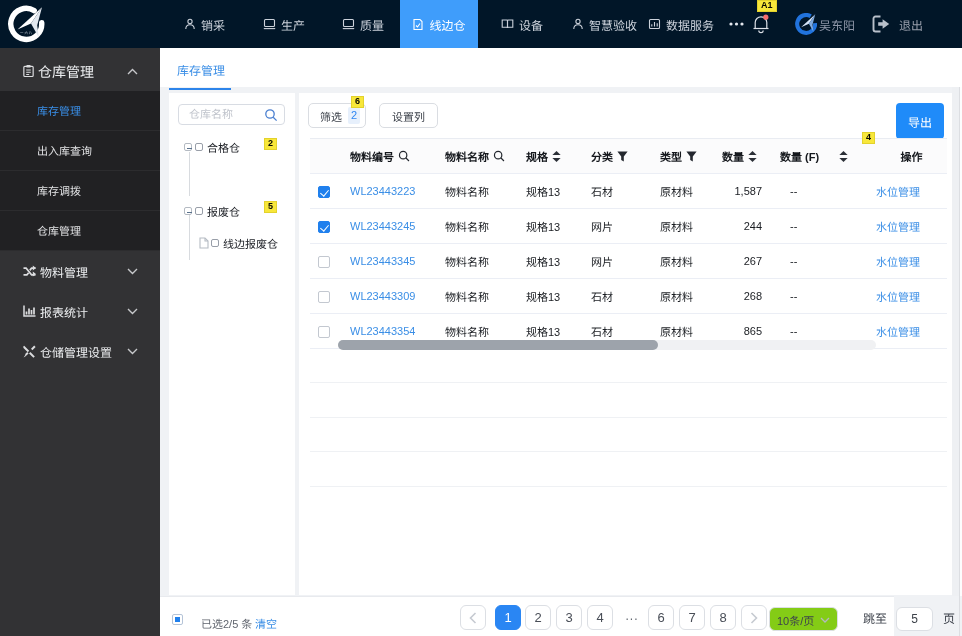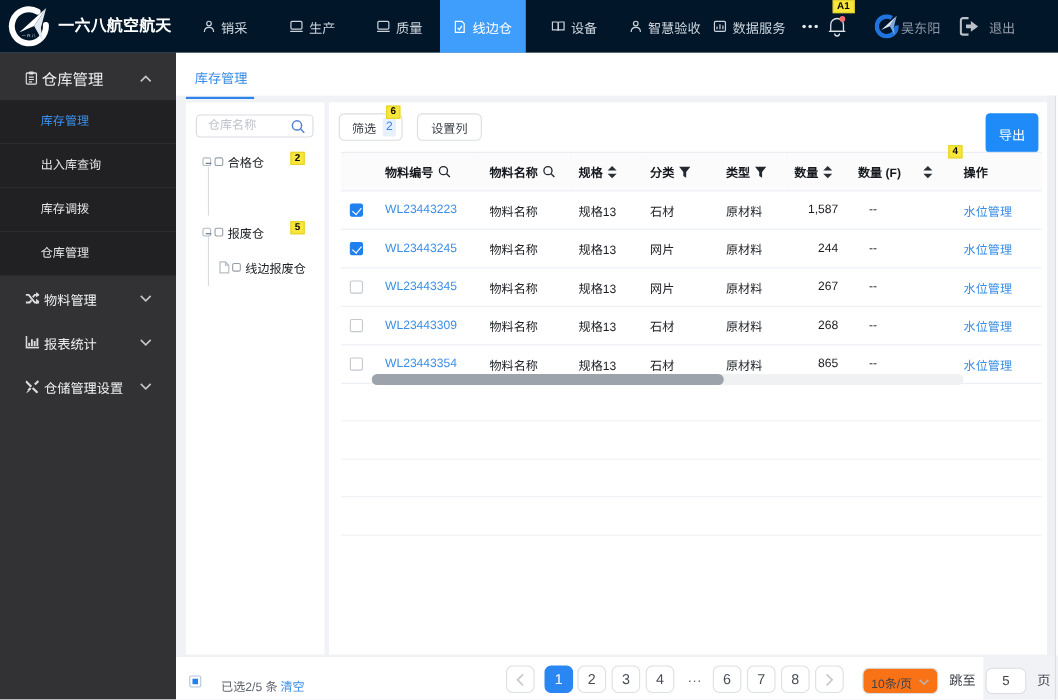--- a/index.html
+++ b/index.html
@@ -80,21 +80,20 @@
 </head>
 <body>
 
 <div id="topbar">
   <svg class="abs" style="left:7px;top:5px" width="38" height="38" viewBox="0 0 38 38">
     <path d="M27.2 5.6 A15.5 15.5 0 1 0 34.7 17.6" fill="none" stroke="#fff" stroke-width="5.4" stroke-linecap="round"></path>
     <path d="M35 2.2 L10.5 24.5 L24 18.6 Z" fill="#ffffff"></path>
     <path d="M35 2.2 L24 18.6 L31.8 32.5 L30.2 20.3 Z" fill="#e2e8ef"></path>
     <text x="13" y="29" font-size="3.4" fill="#dfe4ec" letter-spacing="1">一六八</text>
   </svg>
-  <div id="brand">一六八航空航天</div>
   <div class="navitem" style="left:184px">
     <svg width="12" height="12" viewBox="0 0 12 12" fill="none" stroke="#ccd2db" stroke-width="1.1">
       <circle cx="6" cy="3.4" r="2.1"></circle>
         <path d="M1.8 11 C1.8 8.2 3.6 6.8 6 6.8 C8.4 6.8 10.2 8.2 10.2 11"></path>
     </svg>
       <span>销采</span>
   </div>
   <div class="navitem" style="left:263px">
     <svg width="13" height="12" viewBox="0 0 13 12" fill="none" stroke="#ccd2db" stroke-width="1.1">
       <rect x="1.5" y="1.5" width="10" height="7" rx="1"></rect>
@@ -319,21 +318,21 @@
           </span>
             </th>
           <th>
               <span class="hcell">数量 (F)
             <svg style="margin-left:16px" width="9" height="11" viewBox="0 0 9 11" fill="#2b2f36">
                   <path d="M4.5 0 L8.6 4 H0.4 Z"></path>
                   <path d="M4.5 11 L8.6 7 H0.4 Z"></path>
                 </svg>
           </span>
             </th>
-          <th style="text-align:left">操作</th>
+          <th style="text-align:center">操作</th>
         </tr>
       </thead>
       <tbody>
         <tr>
             <td><span class="tcb on"></span></td>
             <td class="c1"><a class="lnk">WL23443223</a></td>
             <td class="c1">物料名称</td>
             <td class="c1">规格13</td>
             <td class="c1">石材</td>
             <td class="c1">原材料</td>
@@ -417,21 +416,21 @@
   <div class="pgbtn" style="left:427px">4</div>
   <span class="abs" style="left:459px;top:8px;width:26px;height:25px;text-align:center;color:#5e646d;font-size:12px;letter-spacing:1px;line-height:22px">...</span>
   <div class="pgbtn" style="left:488px">6</div>
   <div class="pgbtn" style="left:519px">7</div>
   <div class="pgbtn" style="left:550px">8</div>
   <div class="pgbtn" style="left:581px">
     <svg width="8" height="12" viewBox="0 0 8 12" fill="none" stroke="#c6cad1" stroke-width="1.6">
         <path d="M1.5 1 L6.5 6 L1.5 11"></path>
       </svg>
   </div>
-  <div class="abs" style="left:624px;top:10px;width:69px;height:24px;border:1px solid #dcdfe4;border-radius:6px;background:#f97316">
+  <div class="abs" style="left:609px;top:10px;width:69px;height:24px;border:1px solid #dcdfe4;border-radius:6px;background:#84cc16">
     <span class="abs" style="left:7px;top:4px;font-size:11px;color:#3e434c">10条/页</span>
     <svg class="abs" style="right:7px;top:9px" width="10" height="6" viewBox="0 0 10 6" fill="none" stroke="#b4b9c0" stroke-width="1.3">
         <path d="M1 1 L5 5 L9 1"></path>
       </svg>
   </div>
   <span class="abs" style="left:703px;top:12px;font-size:12px;color:#3e434c">跳至</span>
   <div class="abs" style="left:736px;top:10px;width:37px;height:24px;border:1px solid #dcdfe4;border-radius:6px;background:#fff;text-align:center;font-size:12px;color:#3c4149;line-height:22px">5</div>
   <span class="abs" style="left:783px;top:12px;font-size:12px;color:#3e434c">页</span>
 </div>
 

